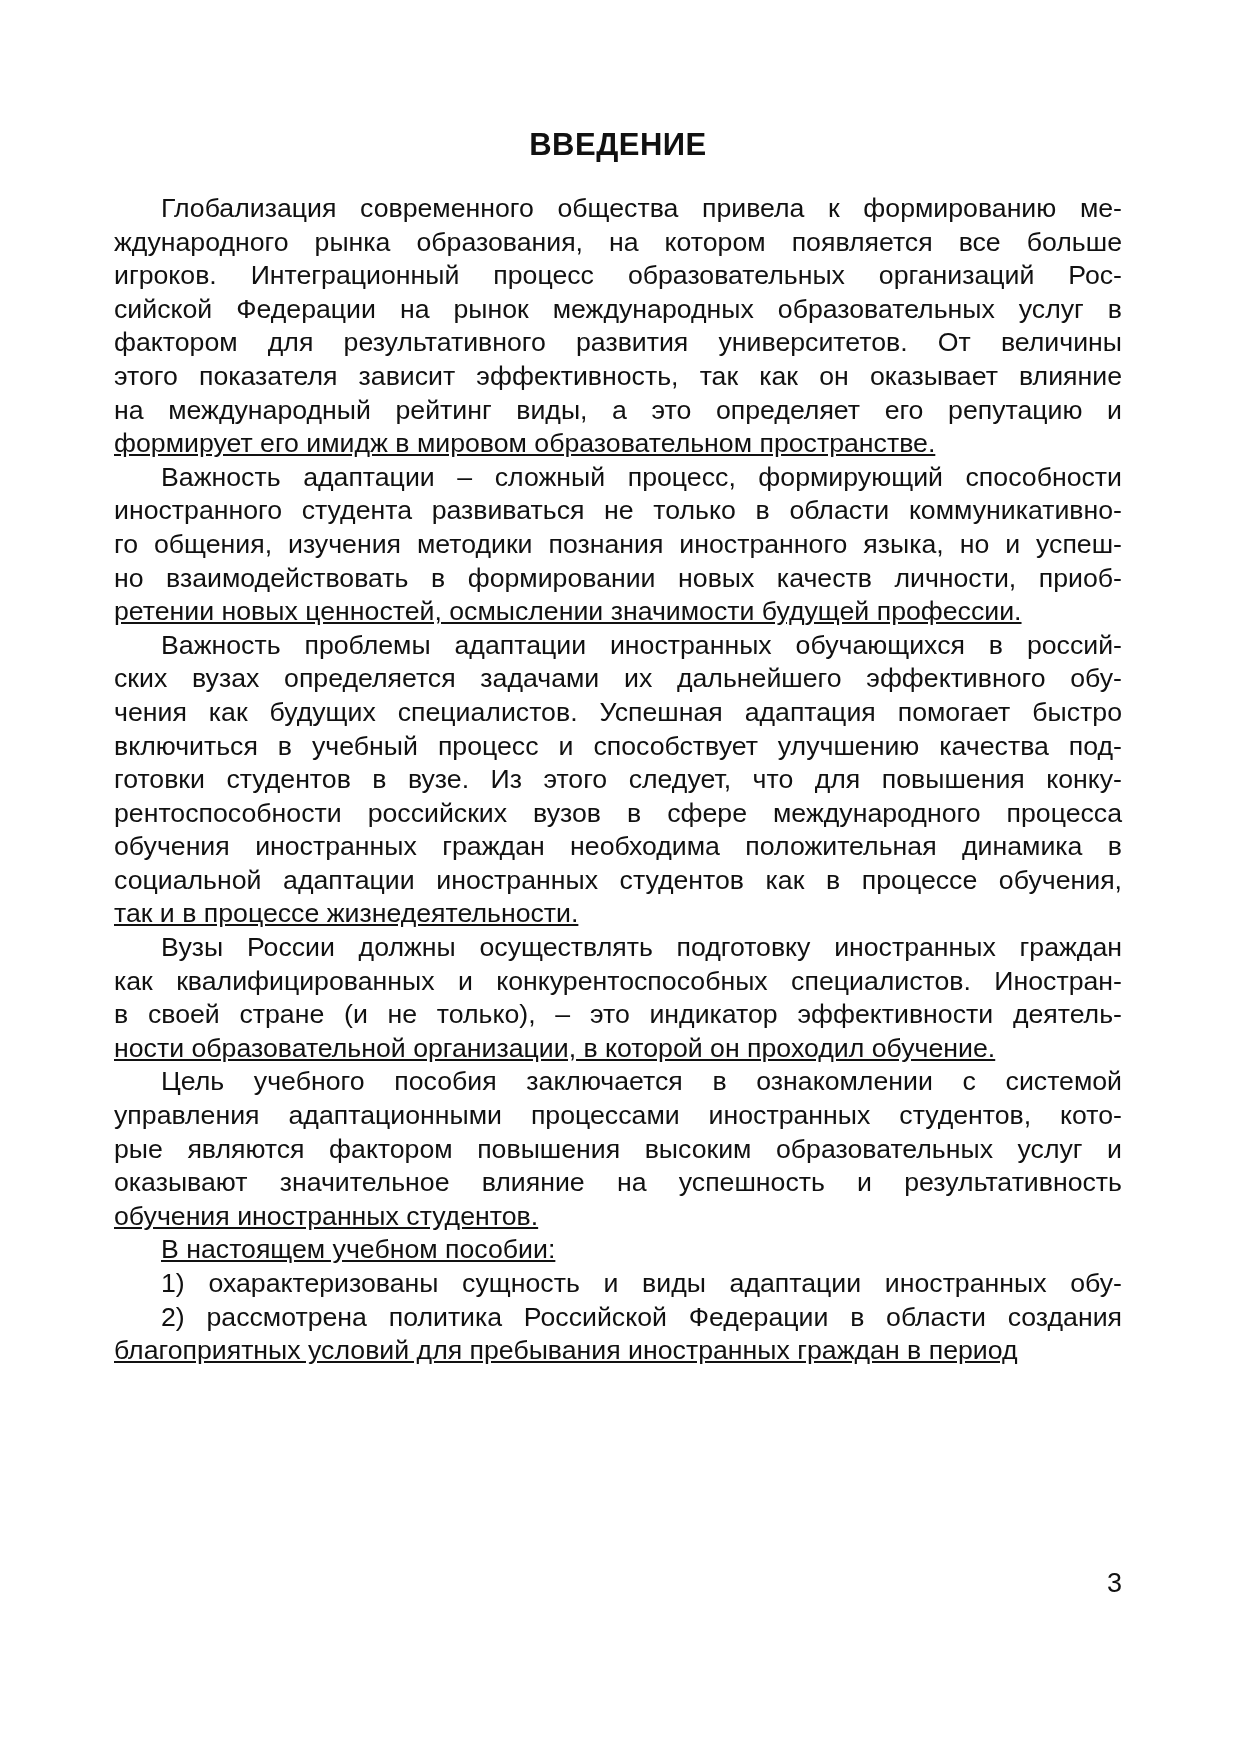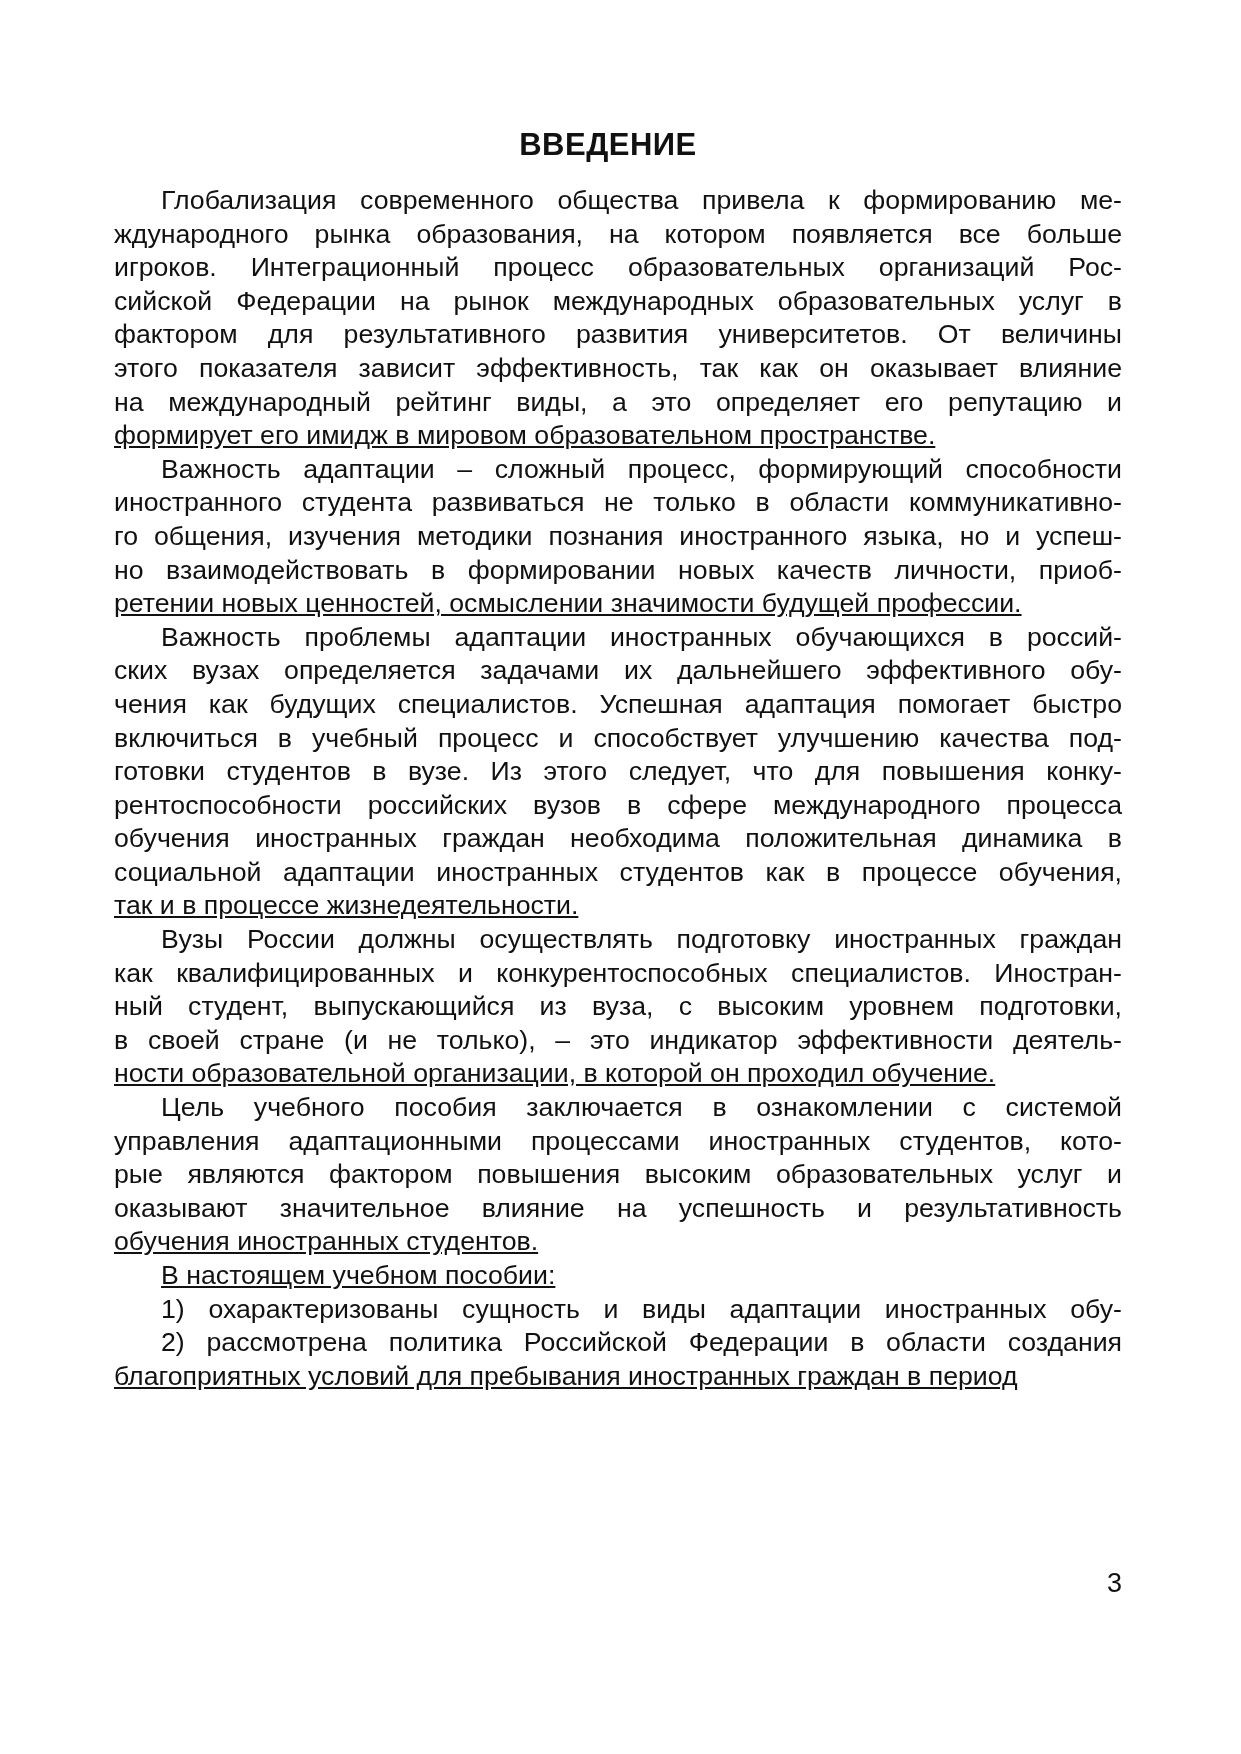--- a/index.html
+++ b/index.html
@@ -12,32 +12,32 @@
     width: 1241px;
     height: 1754px;
     background: #ffffff;
     font-family: "Liberation Sans", sans-serif;
     color: #111111;
     overflow: hidden;
   }
   .title {
     position: absolute;
     top: 126px;
-    left: 104px;
+    left: 114px;
     width: 1008px;
     margin: 0;
     text-align: center;
     font-size: 31px;
     line-height: 38px;
     font-weight: 700;
     letter-spacing: 0.5px;
   }
   .body-text {
     position: absolute;
-    top: 184px;
+    top: 192px;
     left: 114px;
     width: 1008px;
     font-size: 26.7px;
     line-height: 33.6px;
   }
   .line {
     text-align: justify;
     text-align-last: justify;
     -moz-text-align-last: justify;
     white-space: normal;
@@ -83,21 +83,20 @@
       <div class="line">ских вузах определяется задачами их дальнейшего эффективного обу-</div>
       <div class="line">чения как будущих специалистов. Успешная адаптация помогает быстро</div>
       <div class="line">включиться в учебный процесс и способствует улучшению качества под-</div>
       <div class="line">готовки студентов в вузе. Из этого следует, что для повышения конку-</div>
       <div class="line">рентоспособности российских вузов в сфере международного процесса</div>
       <div class="line">обучения иностранных граждан необходима положительная динамика в</div>
       <div class="line">социальной адаптации иностранных студентов как в процессе обучения,</div>
       <div class="line para-last">так и в процессе жизнедеятельности.</div>
       <div class="line para-first">Вузы России должны осуществлять подготовку иностранных граждан</div>
       <div class="line">как квалифицированных и конкурентоспособных специалистов. Иностран-</div>
-      <div class="line">ный студент, выпускающийся из вуза, с высоким уровнем подготовки,</div>
       <div class="line">в своей стране (и не только), – это индикатор эффективности деятель-</div>
       <div class="line para-last">ности образовательной организации, в которой он проходил обучение.</div>
       <div class="line para-first">Цель учебного пособия заключается в ознакомлении с системой</div>
       <div class="line">управления адаптационными процессами иностранных студентов, кото-</div>
       <div class="line">рые являются фактором повышения высоким образовательных услуг и</div>
       <div class="line">оказывают значительное влияние на успешность и результативность</div>
       <div class="line para-last">обучения иностранных студентов.</div>
       <div class="line para-first para-last">В настоящем учебном пособии:</div>
       <div class="line para-first">1) охарактеризованы сущность и виды адаптации иностранных обу-</div>
       <div class="line para-first">2) рассмотрена политика Российской Федерации в области создания</div>

